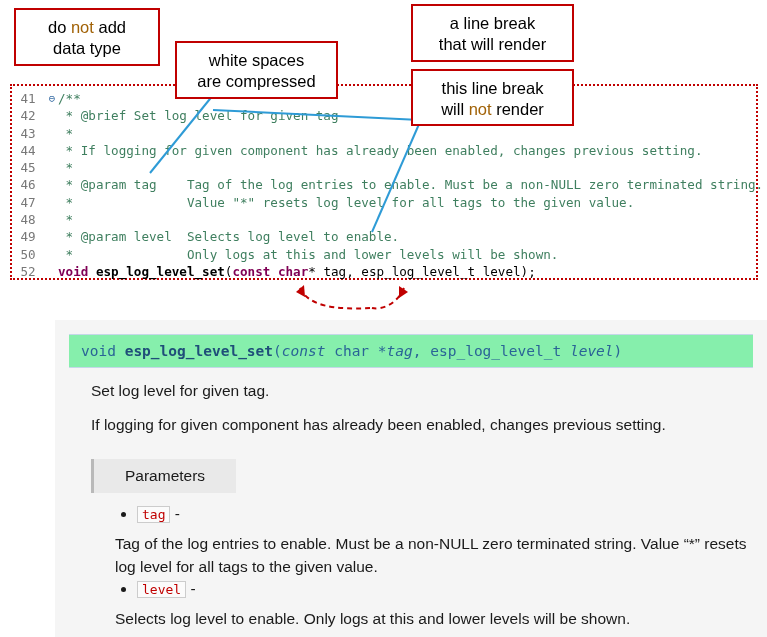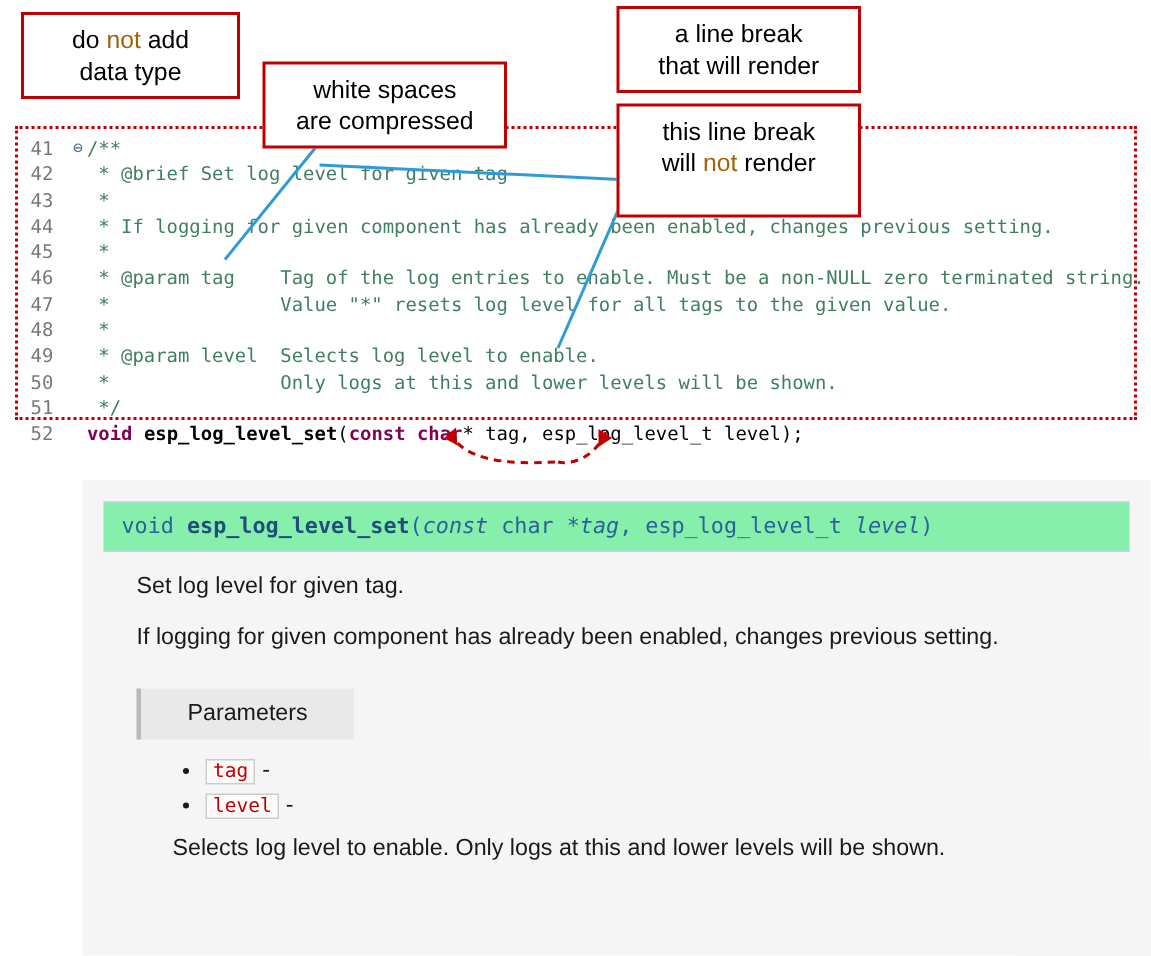--- a/index.html
+++ b/index.html
@@ -153,21 +153,21 @@
 <div class="callout" style="left:175px;top:41px;width:163px;height:58px;">
   <span>white spaces</span><br>
   <span>are  compressed</span>
 </div>
 
 <div class="callout" style="left:411px;top:4px;width:163px;height:58px;">
   <span>a line break</span><br>
   <span>that will render</span>
 </div>
 
-<div class="callout" style="left:411px;top:69px;width:163px;height:76px;">
+<div class="callout" style="left:411px;top:69px;width:163px;height:57px;">
   <span>this line break</span><br>
   <span><span>will </span><span class="neg">not</span><span> render</span></span>
 </div>
 
 <div class="code-panel">
   <div class="code-inner">
 
     <div class="code-line">
       <span class="gutter">41</span>
       <span class="fold">⊖</span>
@@ -221,25 +221,20 @@
       <span class="fold"></span>
       <span class="codetext c-doc"> * @param level  Selects log level to enable.</span>
     </div>
 
     <div class="code-line">
       <span class="gutter">50</span>
       <span class="fold"></span>
       <span class="codetext c-doc"> *               Only logs at this and lower levels will be shown.</span>
     </div>
 
-    <div class="code-line">
-      <span class="gutter">51</span>
-      <span class="fold"></span>
-      <span class="codetext c-doc"> */</span>
-    </div>
 
     <div class="code-line">
       <span class="gutter">52</span>
       <span class="fold"></span>
       <span class="codetext"><span class="c-kw">void</span><span class="c-plain"> </span><span class="c-plain" style="font-weight:bold;">esp_log_level_set</span><span class="c-plain">(</span><span class="c-kw">const</span><span class="c-kw"> char</span><span class="c-plain">* tag, </span><span class="c-plain">esp_log_level_t</span><span class="c-plain"> level);</span></span>
     </div>
 
   </div>
 </div>
 
@@ -253,20 +248,21 @@
   <div class="doc-body">
     <p>Set log level for given tag.</p>
     <p>If logging for given component has already been enabled, changes previous setting.</p>
 
     <div class="param-head">Parameters</div>
 
     <ul class="param-list">
       <li>
         <span class="code-chip">tag</span>
         <span>-</span>
+        <div class="param-desc">Tag of the log entries to enable. Must be a non-NULL zero terminated string. Value “*” resets log level for all tags to the given value.</div>
       </li>
       <li>
         <span class="code-chip">level</span>
         <span>-</span>
         <div class="param-desc">Selects log level to enable. Only logs at this and lower levels will be shown.</div>
       </li>
     </ul>
   </div>
 
 </div>

